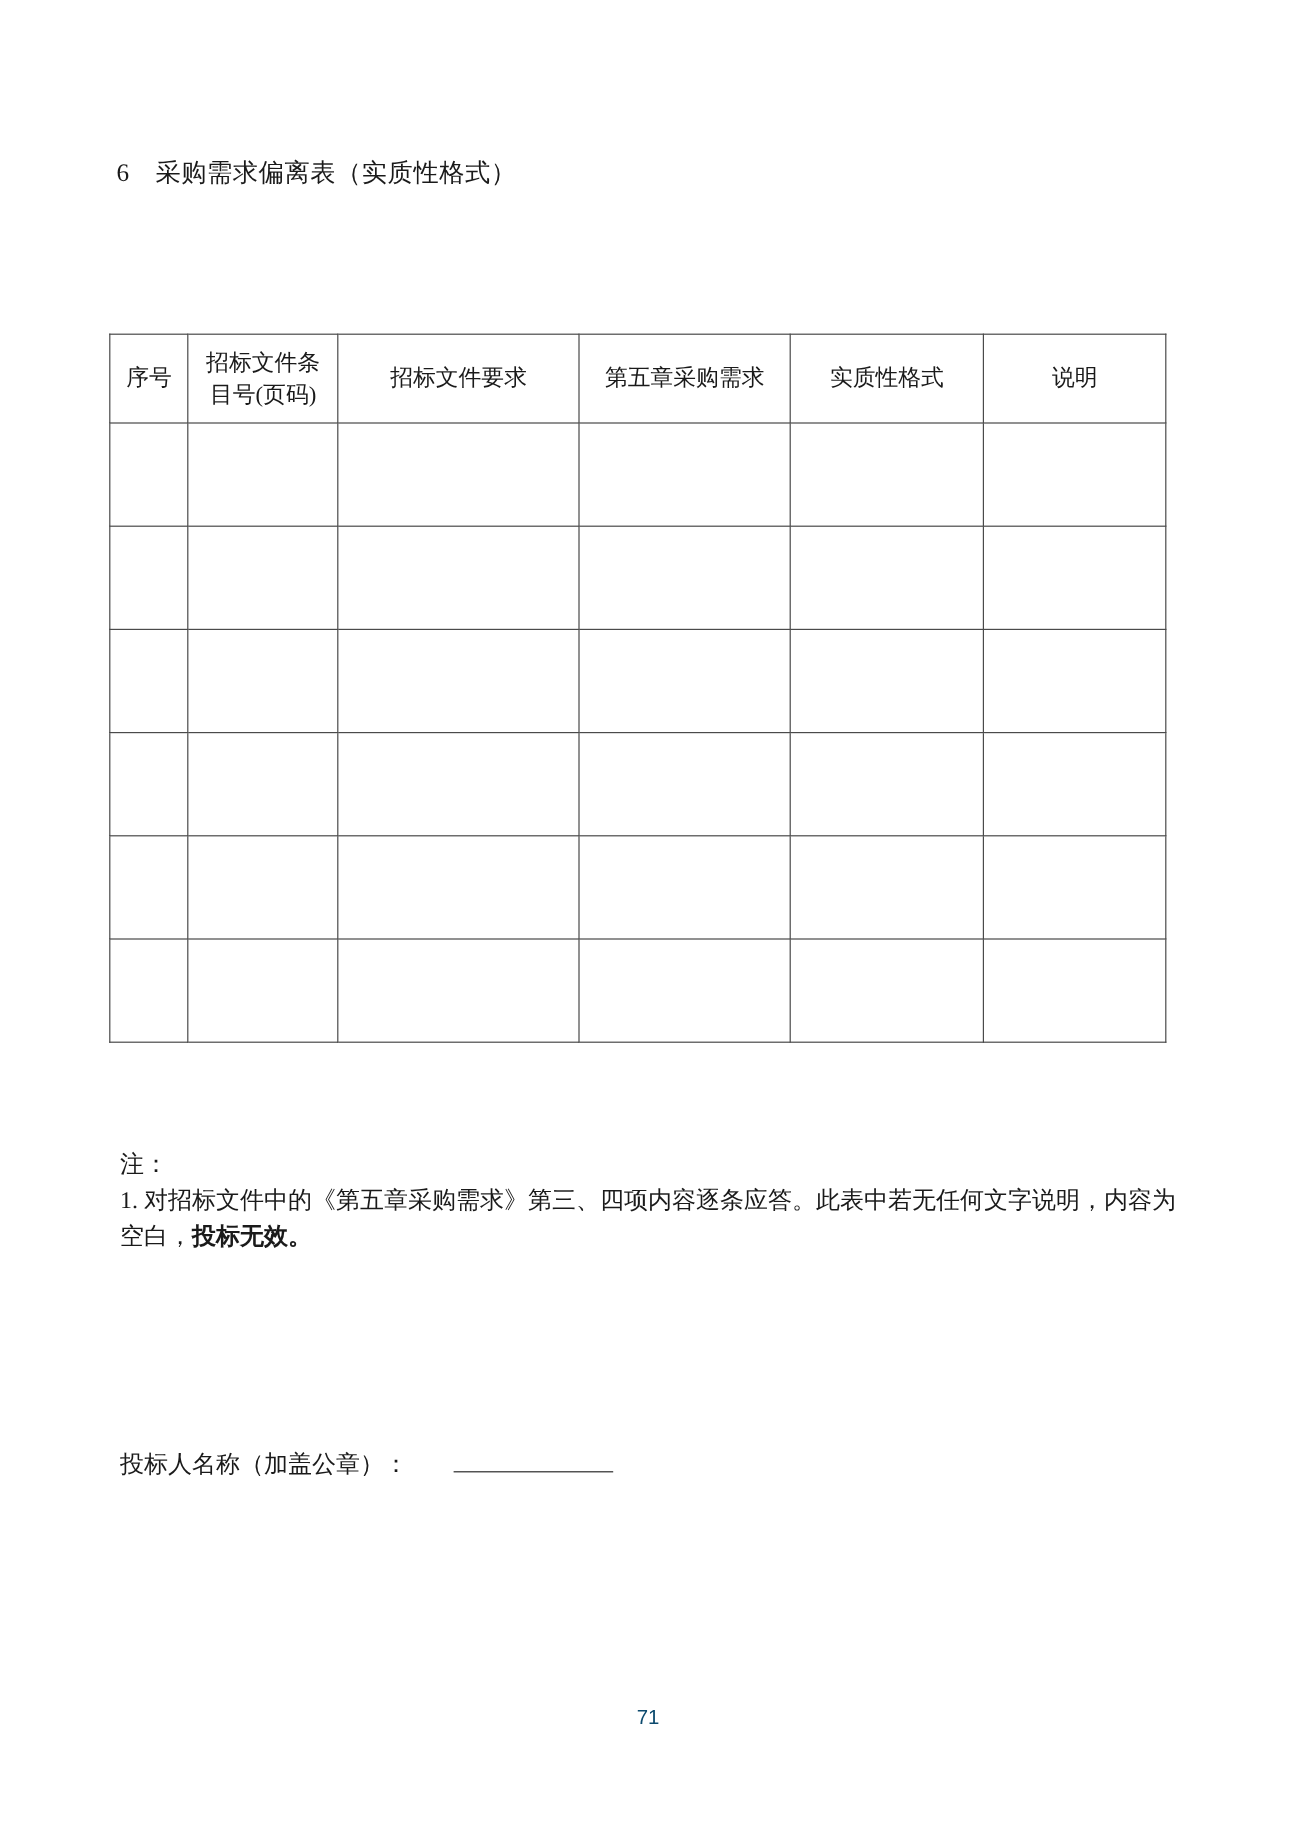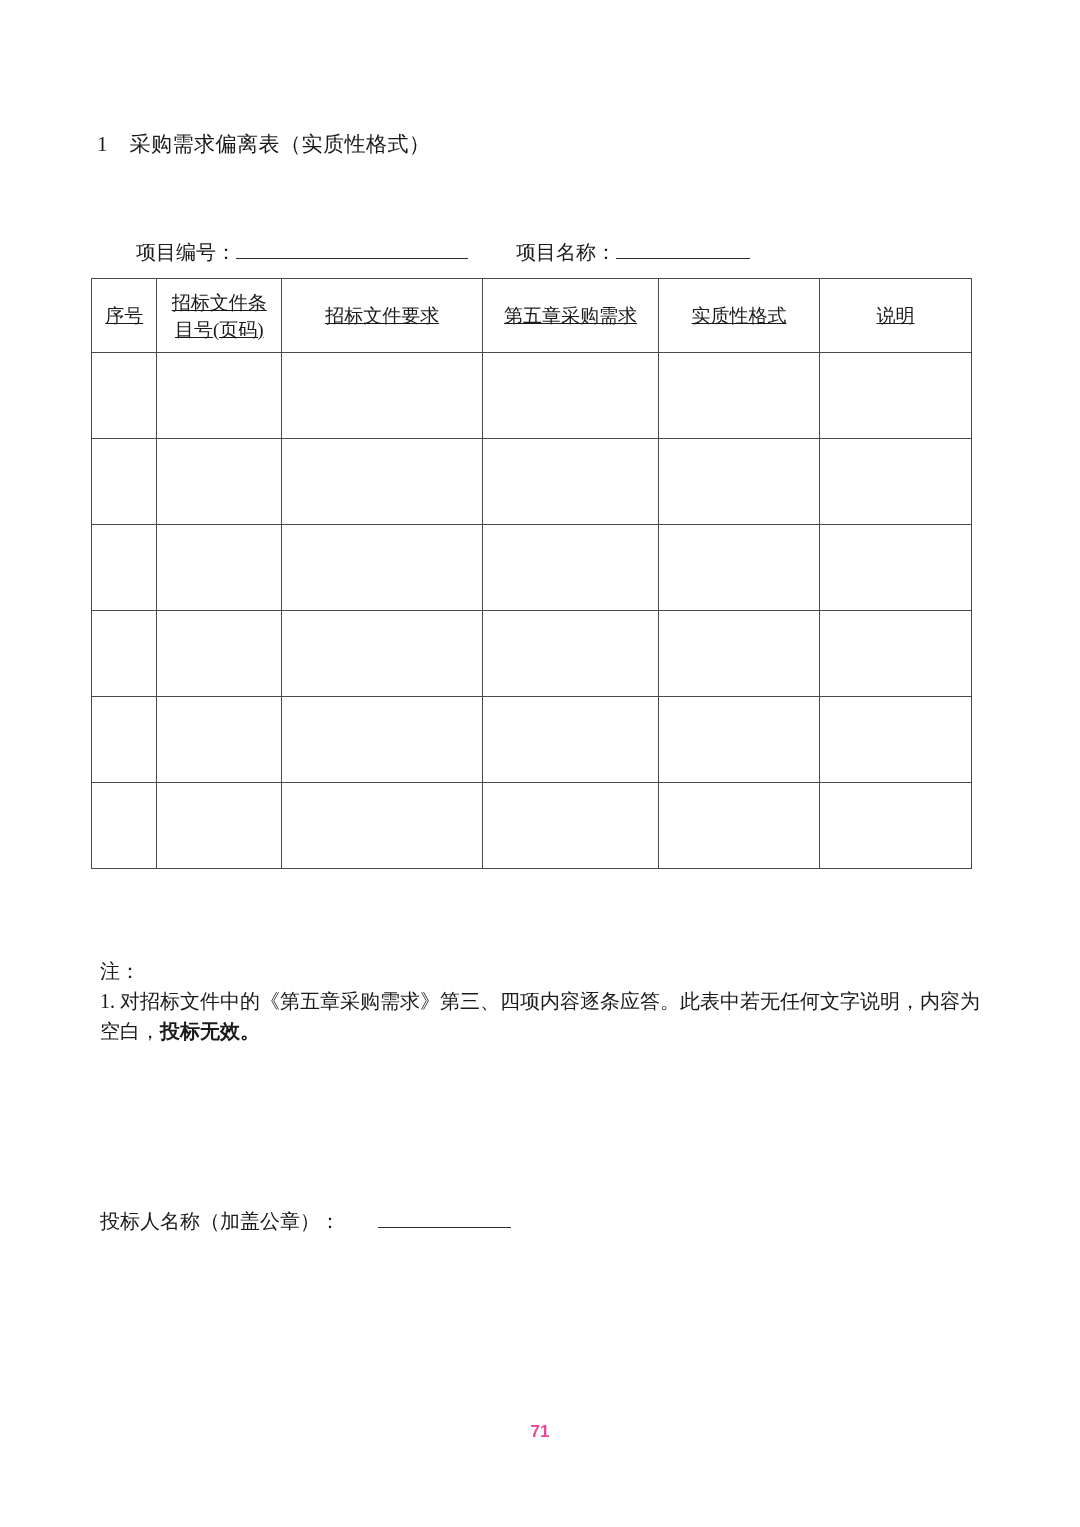--- a/index.html
+++ b/index.html
@@ -72,21 +72,20 @@
   .gap-between-fields { display: inline-block; width: 48px; }
 
   
   .dev-table {
     position: absolute;
     left: 91px;
     top: 278px;
     width: 881px;
     border-collapse: collapse;
     table-layout: fixed;
-    text-decoration: underline;
   }
   .dev-table td,
   .dev-table th {
     border: 1.3px solid #4a4a4a;
     padding: 0;
     font-weight: normal;
     font-size: 19px;
     text-align: center;
     vertical-align: middle;
     line-height: 27px;
@@ -136,40 +135,32 @@
   .blank-day   { width: 66px; }
 
   
   .page-number {
     position: absolute;
     left: 0;
     top: 1422px;
     width: 1080px;
     text-align: center;
     font-size: 17px;
-    color: #ec4899;
+    color: #0c4a6e;
     font-family: "Liberation Sans", "DejaVu Sans", sans-serif;
-    font-weight: bold;
   }
 </style>
 </head>
 <body>
 
 <div id="page">
 
-  <div class="section-heading">1　采购需求偏离表（实质性格式）</div>
-
-
-  <div class="project-line">
-    <span class="field">
-      <span class="field-label">项目编号：</span><span class="blank blank-number"></span>
-    </span><span class="gap-between-fields"></span><span class="field">
-      <span class="field-label">项目名称：</span><span class="blank blank-name"></span>
-    </span>
-  </div>
+  <div class="section-heading">6　采购需求偏离表（实质性格式）</div>
+
+
 
   <table class="dev-table">
     <thead>
       <tr>
         <th class="col-seq">序号</th>
         <th class="col-item hdr-two-line">
           <div>招标文件条</div>
           <div>目号(页码)</div>
         </th>
         <th class="col-req">招标文件要求</th>

